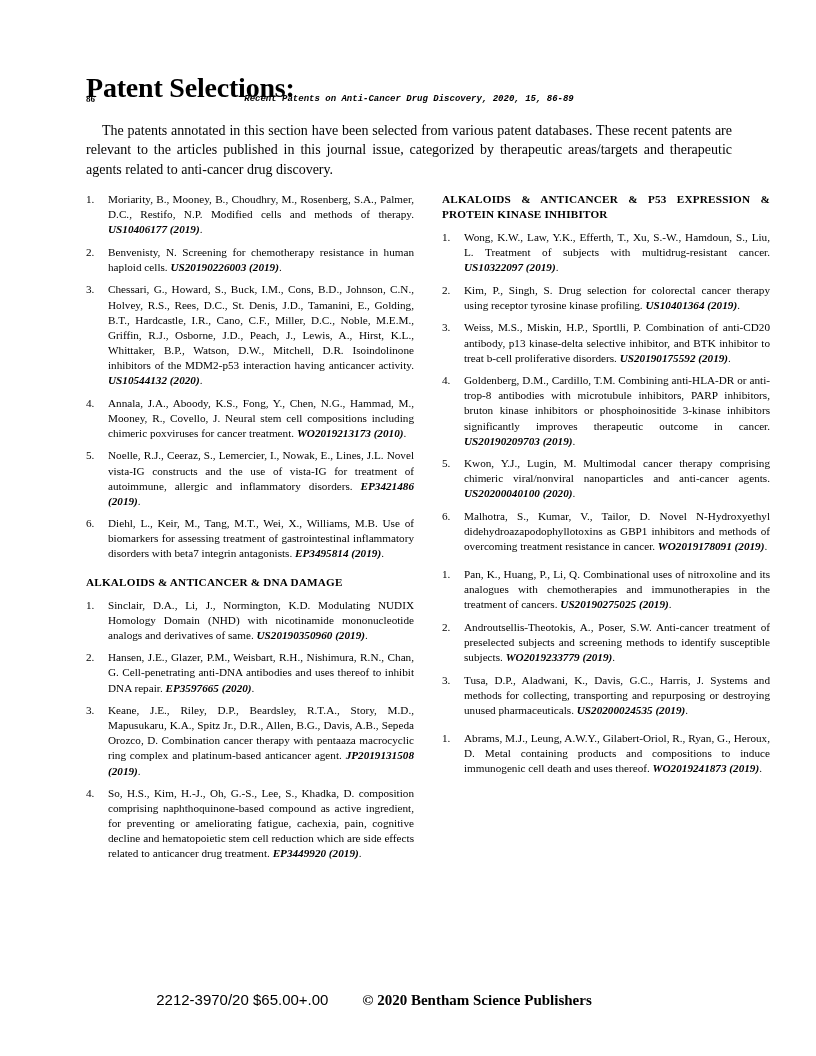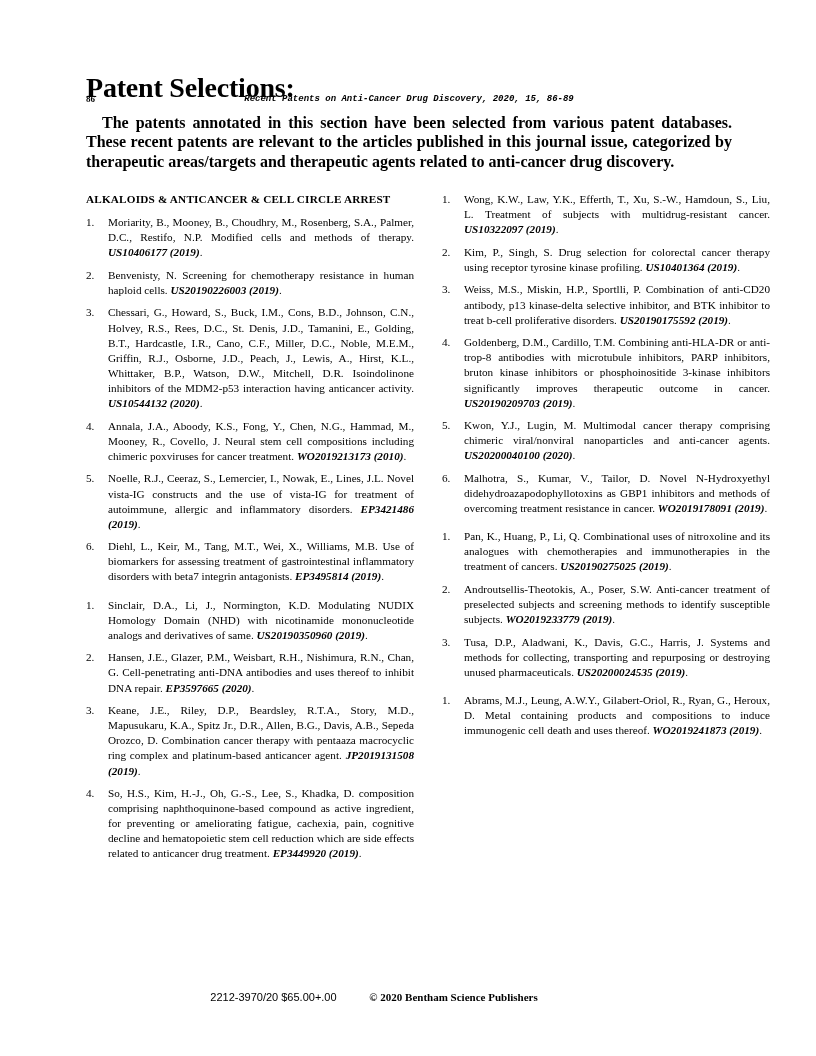--- a/index.html
+++ b/index.html
@@ -2,70 +2,71 @@
 <html><head>
 <meta charset="utf-8">
 <style>
   html, body { margin: 0; padding: 0; background: #ffffff; }
   body { width: 816px; height: 1056px; position: relative; overflow: hidden;
          font-family: "Liberation Serif", "DejaVu Serif", serif; color: #000; }
   .running-head { position: absolute; top: 48px; left: 86px; width: 646px; height: 14px; font-size: 9px; font-weight: bold; margin-top: 46px; }
   .page-num { position: absolute; left: 0; top: 0; }
   .journal { position: absolute; left: 0; right: 0; text-align: center; font-style: italic; font-family: Liberation Mono, monospace; }
   .title { position: absolute; top: 72px; left: 86px; font-size: 28px; font-weight: bold; margin: 0; letter-spacing: -0.2px; }
-  .intro { position: absolute; top: 113px; left: 86px; width: 646px; font-size: 16px; line-height: 19.3px; text-align: justify; text-indent: 16px; margin: 0; font-weight: bold; }
+  .intro { position: absolute; top: 121px; left: 86px; width: 646px; font-size: 14px; line-height: 19.3px; text-align: justify; text-indent: 16px; margin: 0; }
   .col { position: absolute; top: 192px; width: 328px; }
   .col-left { left: 86px; }
   .col-right { left: 442px; }
   .section { margin-bottom: 13px; }
   .section-heading { font-size: 11.2px; font-weight: bold; line-height: 15px; text-align: justify; margin: 0 0 8px 0; letter-spacing: 0.2px; }
   ol.refs { list-style: none; margin: 0; padding: 0; }
   .ref { position: relative; padding-left: 22px; font-size: 11.2px; line-height: 15.1px; text-align: justify; margin-bottom: 7.5px; hyphens: manual; }
   .ref-num { position: absolute; left: 0; top: 0; }
   .ref-id { font-weight: bold; font-style: italic; }
-  .footer { position: absolute; top: 991px; left: 0; width: 748px; text-align: center; font-size: 11px; }
+  .footer { position: absolute; top: 991px; left: 0; width: 748px; text-align: center; font-size: 15px; }
   .footer .issn { font-family: "Liberation Sans", sans-serif; margin-right: 30px; }
   .footer .copy { font-weight: bold; }
 </style>
 </head>
 <body>
 
 <div class="running-head">
   <span class="page-num">86</span>
   <span class="journal"><i>Recent Patents on Anti-Cancer Drug Discovery</i>, <span>2020,</span> <i>15,</i> <span>86-89</span></span>
 </div>
 
 <h1 class="title">Patent Selections:</h1>
 
 <p class="intro">The patents annotated in this section have been selected from various patent databases. These recent patents are relevant to the articles published in this journal issue, categorized by therapeutic areas/targets and therapeutic agents related to anti-cancer drug discovery.</p>
 
 <div class="col col-left">
   <div class="section">
-    <h2 class="section-heading">ALKALOIDS &amp; ANTICANCER &amp; CELL CIRCLE ARREST</h2>
     <ol class="refs">
       <li class="ref"><span class="ref-num">1.</span><span>Moriarity, B., Mooney, B., Choudhry, M., Rosenberg, S.A., Palmer, D.C., Restifo, N.P. Modified cells and methods of therapy. </span><span class="ref-id">US10406177 (2019)</span>.</li>
       <li class="ref"><span class="ref-num">2.</span><span>Benvenisty, N. Screening for chemotherapy resistance in human haploid cells. </span><span class="ref-id">US20190226003 (2019)</span>.</li>
       <li class="ref"><span class="ref-num">3.</span><span>Chessari, G., Howard, S., Buck, I.M., Cons, B.D., Johnson, C.N., Holvey, R.S., Rees, D.C., St. Denis, J.D., Tamanini, E., Golding, B.T., Hardcastle, I.R., Cano, C.F., Miller, D.C., Noble, M.E.M., Griffin, R.J., Osborne, J.D., Peach, J., Lewis, A., Hirst, K.L., Whittaker, B.P., Watson, D.W., Mitchell, D.R. Isoindolinone inhibitors of the MDM2-p53 interaction having anticancer activity. </span><span class="ref-id">US10544132 (2020)</span>.</li>
       <li class="ref"><span class="ref-num">4.</span><span>Annala, J.A., Aboody, K.S., Fong, Y., Chen, N.G., Hammad, M., Mooney, R., Covello, J. Neural stem cell compositions including chimeric poxviruses for cancer treatment. </span><span class="ref-id">WO2019213173 (2010)</span>.</li>
       <li class="ref"><span class="ref-num">5.</span><span>Noelle, R.J., Ceeraz, S., Lemercier, I., Nowak, E., Lines, J.L. Novel vista-IG constructs and the use of vista-IG for treatment of autoimmune, allergic and inflammatory disorders. </span><span class="ref-id">EP3421486 (2019)</span>.</li>
       <li class="ref"><span class="ref-num">6.</span><span>Diehl, L., Keir, M., Tang, M.T., Wei, X., Williams, M.B. Use of biomarkers for assessing treatment of gas­trointestinal inflammatory disorders with beta7 integrin antagonists. </span><span class="ref-id">EP3495814 (2019)</span>.</li>
     </ol>
   </div>
   <div class="section">
+    <h2 class="section-heading">ALKALOIDS &amp; ANTICANCER &amp; DNA DAMAGE</h2>
     <ol class="refs">
       <li class="ref"><span class="ref-num">1.</span><span>Sinclair, D.A., Li, J., Normington, K.D. Modulating NUDIX Homology Domain (NHD) with nicotinamide mononucleotide analogs and derivatives of same. </span><span class="ref-id">US20190350960 (2019)</span>.</li>
       <li class="ref"><span class="ref-num">2.</span><span>Hansen, J.E., Glazer, P.M., Weisbart, R.H., Nishimura, R.N., Chan, G. Cell-penetrating anti-DNA antibodies and uses thereof to inhibit DNA repair. </span><span class="ref-id">EP3597665 (2020)</span>.</li>
       <li class="ref"><span class="ref-num">3.</span><span>Keane, J.E., Riley, D.P., Beardsley, R.T.A., Story, M.D., Mapusukaru, K.A., Spitz Jr., D.R., Allen, B.G., Davis, A.B., Sepeda Orozco, D. Combination cancer therapy with pentaaza macrocyclic ring complex and platinum-based anticancer agent. </span><span class="ref-id">JP2019131508 (2019)</span>.</li>
       <li class="ref"><span class="ref-num">4.</span><span>So, H.S., Kim, H.-J., Oh, G.-S., Lee, S., Khadka, D. composition comprising naphthoquinone-based com­pound as active ingredient, for preventing or ameliorat­ing fatigue, cachexia, pain, cognitive decline and hema­topoietic stem cell reduction which are side effects re­lated to anticancer drug treatment. </span><span class="ref-id">EP3449920 (2019)</span>.</li>
     </ol>
   </div>
 </div>
 
 <div class="col col-right">
   <div class="section">
+    <h2 class="section-heading">ALKALOIDS &amp; ANTICANCER &amp; P53 EXPRESSION &amp; PROTEIN KINASE INHIBITOR</h2>
     <ol class="refs">
       <li class="ref"><span class="ref-num">1.</span><span>Wong, K.W., Law, Y.K., Efferth, T., Xu, S.-W., Ham­doun, S., Liu, L. Treatment of subjects with multidrug-resistant cancer. </span><span class="ref-id">US10322097 (2019)</span>.</li>
       <li class="ref"><span class="ref-num">2.</span><span>Kim, P., Singh, S. Drug selection for colorectal cancer therapy using receptor tyrosine kinase profiling. </span><span class="ref-id">US10401364 (2019)</span>.</li>
       <li class="ref"><span class="ref-num">3.</span><span>Weiss, M.S., Miskin, H.P., Sportlli, P. Combination of anti-CD20 antibody, p13 kinase-delta selective inhibitor, and BTK inhibitor to treat b-cell proliferative disorders. </span><span class="ref-id">US20190175592 (2019)</span>.</li>
       <li class="ref"><span class="ref-num">4.</span><span>Goldenberg, D.M., Cardillo, T.M. Combining anti-HLA-DR or anti-trop-8 antibodies with microtubule in­hibitors, PARP inhibitors, bruton kinase inhibitors or phosphoinositide 3-kinase inhibitors significantly im­proves therapeutic outcome in cancer. </span><span class="ref-id">US20190209703 (2019)</span>.</li>
       <li class="ref"><span class="ref-num">5.</span><span>Kwon, Y.J., Lugin, M. Multimodal cancer therapy com­prising chimeric viral/nonviral nanoparticles and anti-cancer agents. </span><span class="ref-id">US20200040100 (2020)</span>.</li>
       <li class="ref"><span class="ref-num">6.</span><span>Malhotra, S., Kumar, V., Tailor, D. Novel N-Hydroxyethyl didehydroazapodophyllotoxins as GBP1 inhibitors and methods of overcoming treatment resis­tance in cancer. </span><span class="ref-id">WO2019178091 (2019)</span>.</li>
     </ol>
   </div>
   <div class="section">

